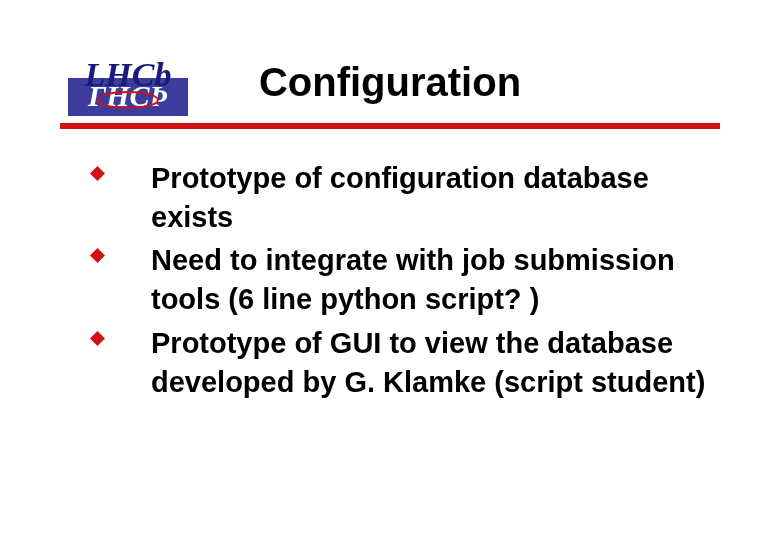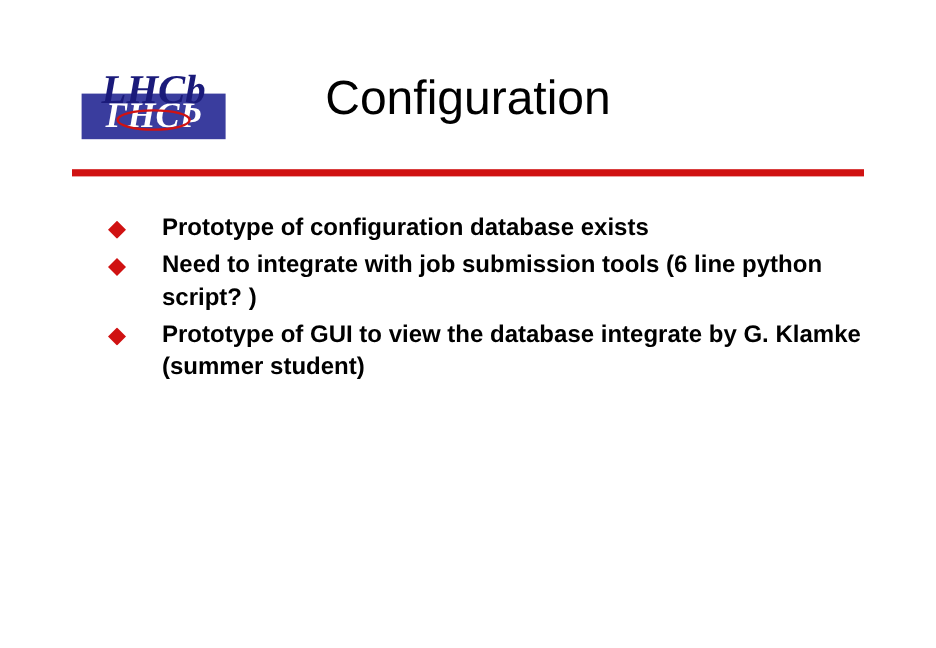--- a/index.html
+++ b/index.html
@@ -29,23 +29,23 @@
     width: 124px;
     height: 64px;
   }
   .logo svg { display: block; }
   .title-wrap {
     flex: 1;
     text-align: center;
   }
   .title {
     font-size: 40px;
-    font-weight: normal;
+    font-weight: bold;
     color: #000000;
-    margin: 18px;
+    margin: 0;
     margin-top: 20px;
   }
   .rule {
     margin: 18px 60px 0 60px;
     height: 6px;
     background: #d01212;
   }
   .content {
     padding: 30px 60px 0 90px;
   }
@@ -61,24 +61,25 @@
   }
   .bullet-icon {
     flex: 0 0 auto;
     width: 15px;
     height: 15px;
     margin-top: 7px;
     margin-right: 30px;
   }
   .bullet-icon svg { display: block; }
   .bullet-text {
-    font-size: 20px;
+    font-size: 29px;
     font-weight: bold;
     line-height: 1.35;
     color: #000000;
+    margin-left: 16px;
   }
 </style>
 </head>
 <body>
 
 <div class="slide">
 
   <div class="logo">
     <svg width="124" height="64" viewBox="0 0 124 64">
       <rect x="2" y="24" width="120" height="38" fill="#3a3d9e"></rect>
@@ -113,18 +114,18 @@
             </svg>
         </span>
         <span class="bullet-text">Need to integrate with job submission tools (6 line python script? )</span>
       </li>
       <li>
         <span class="bullet-icon">
           <svg width="15" height="15" viewBox="0 0 15 15">
               <polygon points="7.5,0 15,7.5 7.5,15 0,7.5" fill="#d01212"></polygon>
             </svg>
         </span>
-        <span class="bullet-text">Prototype of GUI to view the database integrate by G. Klamke (summer student)</span>
+        <span class="bullet-text">Prototype of GUI to view the database developed by G. Klamke (script student)</span>
       </li>
     </ul>
   </div>
 
 </div>
 
 </body></html>

